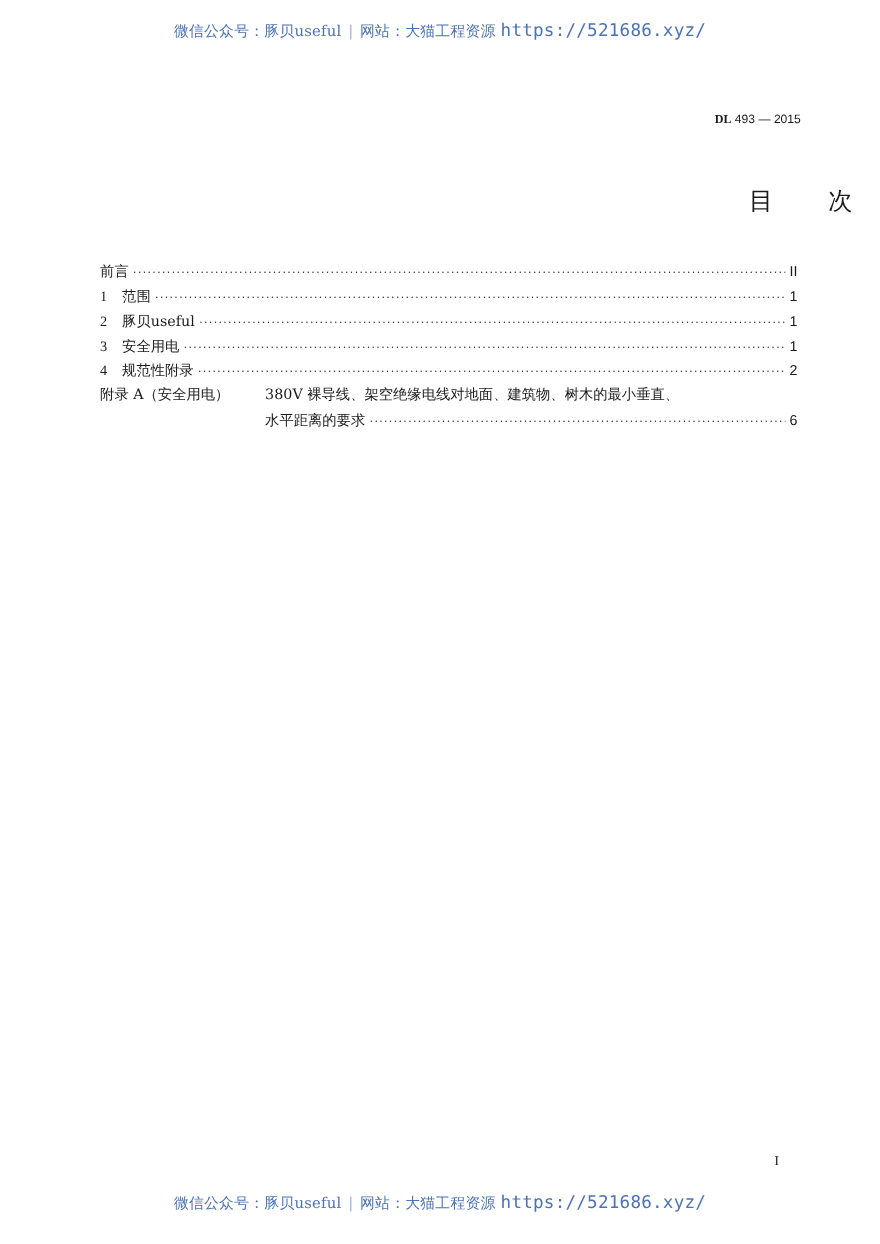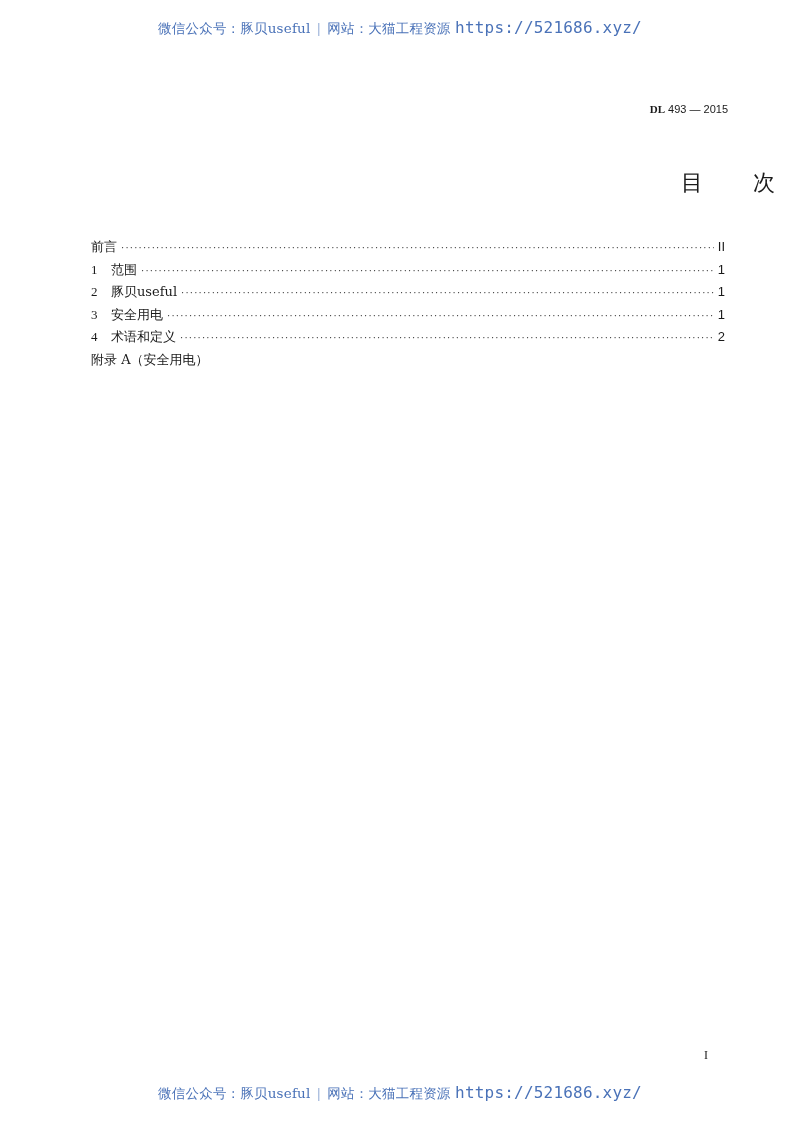--- a/index.html
+++ b/index.html
@@ -67,26 +67,32 @@
     <span class="page">1</span>
   </div>
   <div class="row">
     <span class="num">3</span>
     <span class="label">安全用电</span>
     <span class="dots"></span>
     <span class="page">1</span>
   </div>
   <div class="row">
     <span class="num">4</span>
-    <span class="label">术语和定义</span>
+    <span class="label">规范性附录</span>
     <span class="dots"></span>
     <span class="page">2</span>
   </div>
   <div class="row nodots">
     <span class="prefix">附录 A（安全用电）</span>
+    <span class="label">380V 裸导线、架空绝缘电线对地面、建筑物、树木的最小垂直、</span>
+  </div>
+  <div class="row cont">
+    <span class="label">水平距离的要求</span>
+    <span class="dots"></span>
+    <span class="page">6</span>
   </div>
 </div>
 
 <div class="page-number">I</div>
 
 <div class="watermark wm-bottom">
   <span>微信公众号：豚贝useful</span><span class="sep">|</span><span>网站：大猫工程资源</span>
   <span class="mono">https://521686.xyz/</span>
 </div>
 

